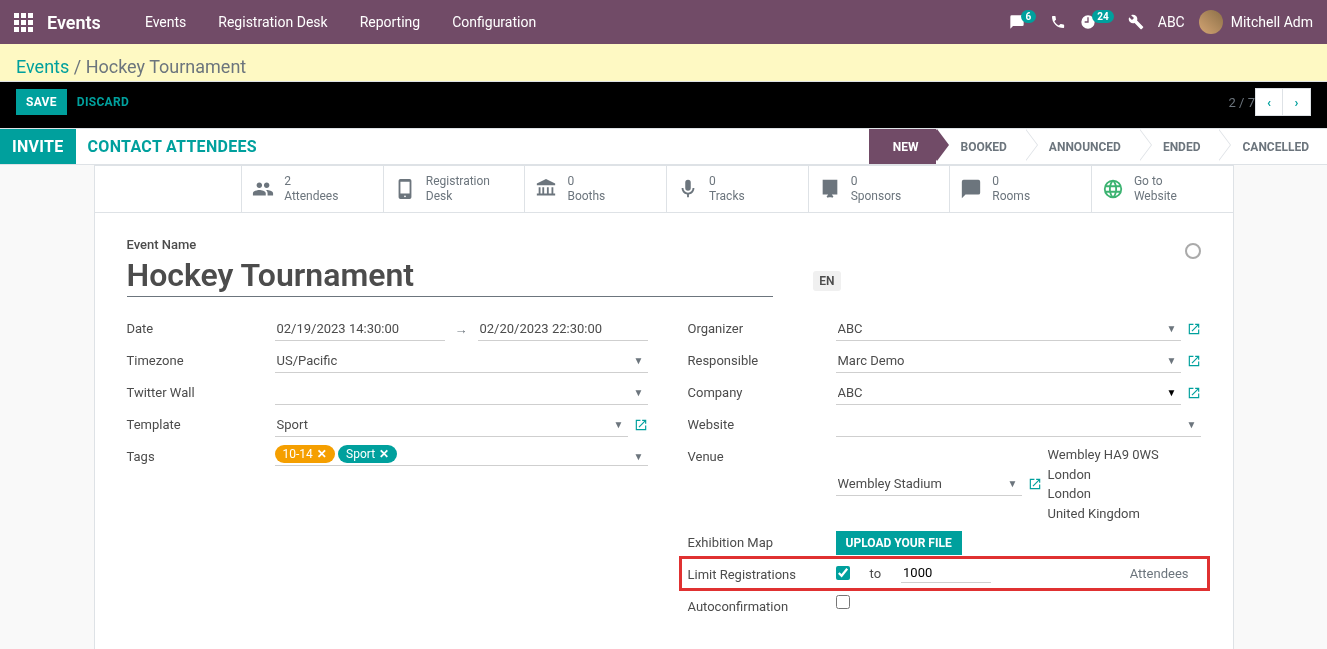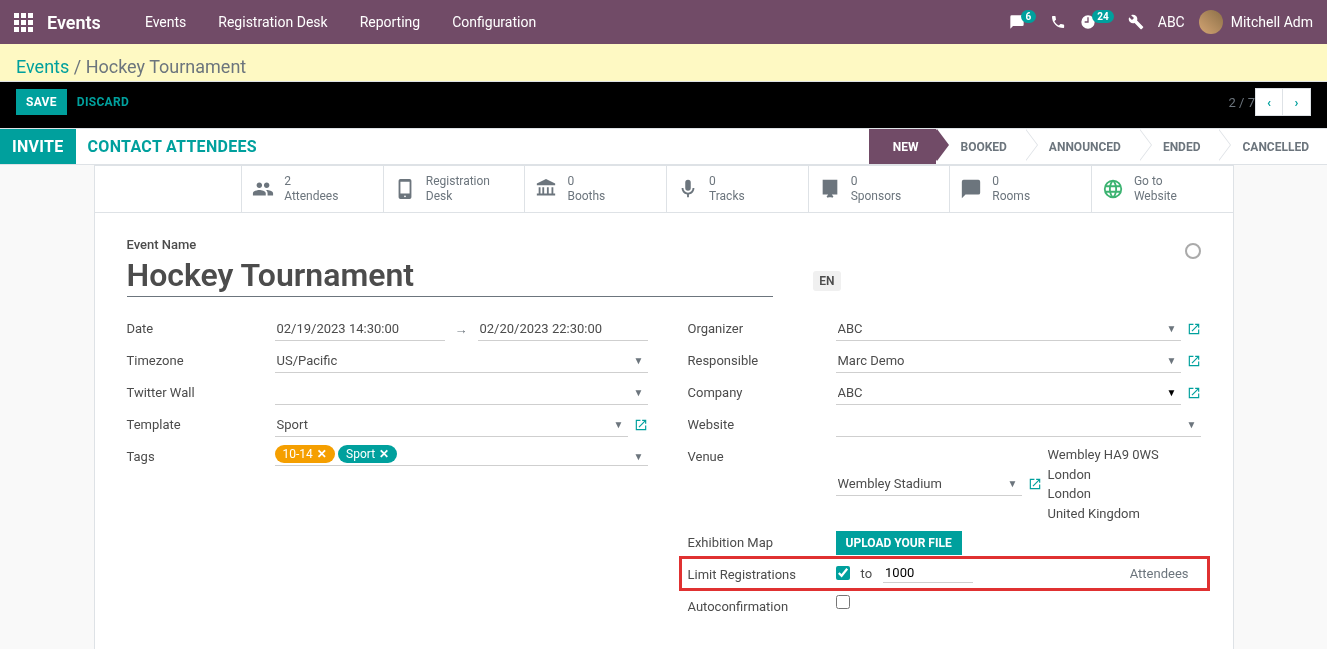--- a/index.html
+++ b/index.html
@@ -65,21 +65,21 @@
 .dropdown input{border:none;width:100%;padding:4px 18px 4px 2px;outline:none;font-size:13px;color:#4c4c4c;background:transparent}
 .dropdown .caret{position:absolute;right:4px;top:6px;color:#6c757d;font-size:10px}
 .arrow-sep{color:#6c757d;padding:0 4px}
 .ext-link{width:14px;height:14px;cursor:pointer;fill:#00A09D;flex-shrink:0}
 .tag{display:inline-flex;align-items:center;border-radius:12px;padding:2px 8px;font-size:12px;color:#fff;gap:4px}
 .tag .x{font-weight:700;cursor:pointer}
 .addr{font-size:13px;color:#4c4c4c;line-height:1.5}
 .upload-btn{background:#00A09D;color:#fff;font-size:12px;font-weight:700;padding:5px 10px;border:none;cursor:pointer}
 .chk{width:14px;height:14px;accent-color:#00A09D}
 .highlight{border:3px solid #e03131;padding:4px 6px;margin:-7px -9px 4px -9px}
-.limit-row{display:flex;align-items:center;gap:11px;flex:1}
+.limit-row{display:flex;align-items:center;gap:20px;flex:1}
 .limit-num{border:none;border-bottom:1px solid #cfcfcf;width:90px;font-size:13px;padding:2px;text-align:left;background:transparent;outline:none}
 .limit-suffix{margin-left:auto;margin-right:12px;color:#6c757d;font-size:13px}
 </style>
 </head>
 <body>
 
 <div class="topbar">
   <div class="apps-icon">
     <span></span>
       <span></span>

